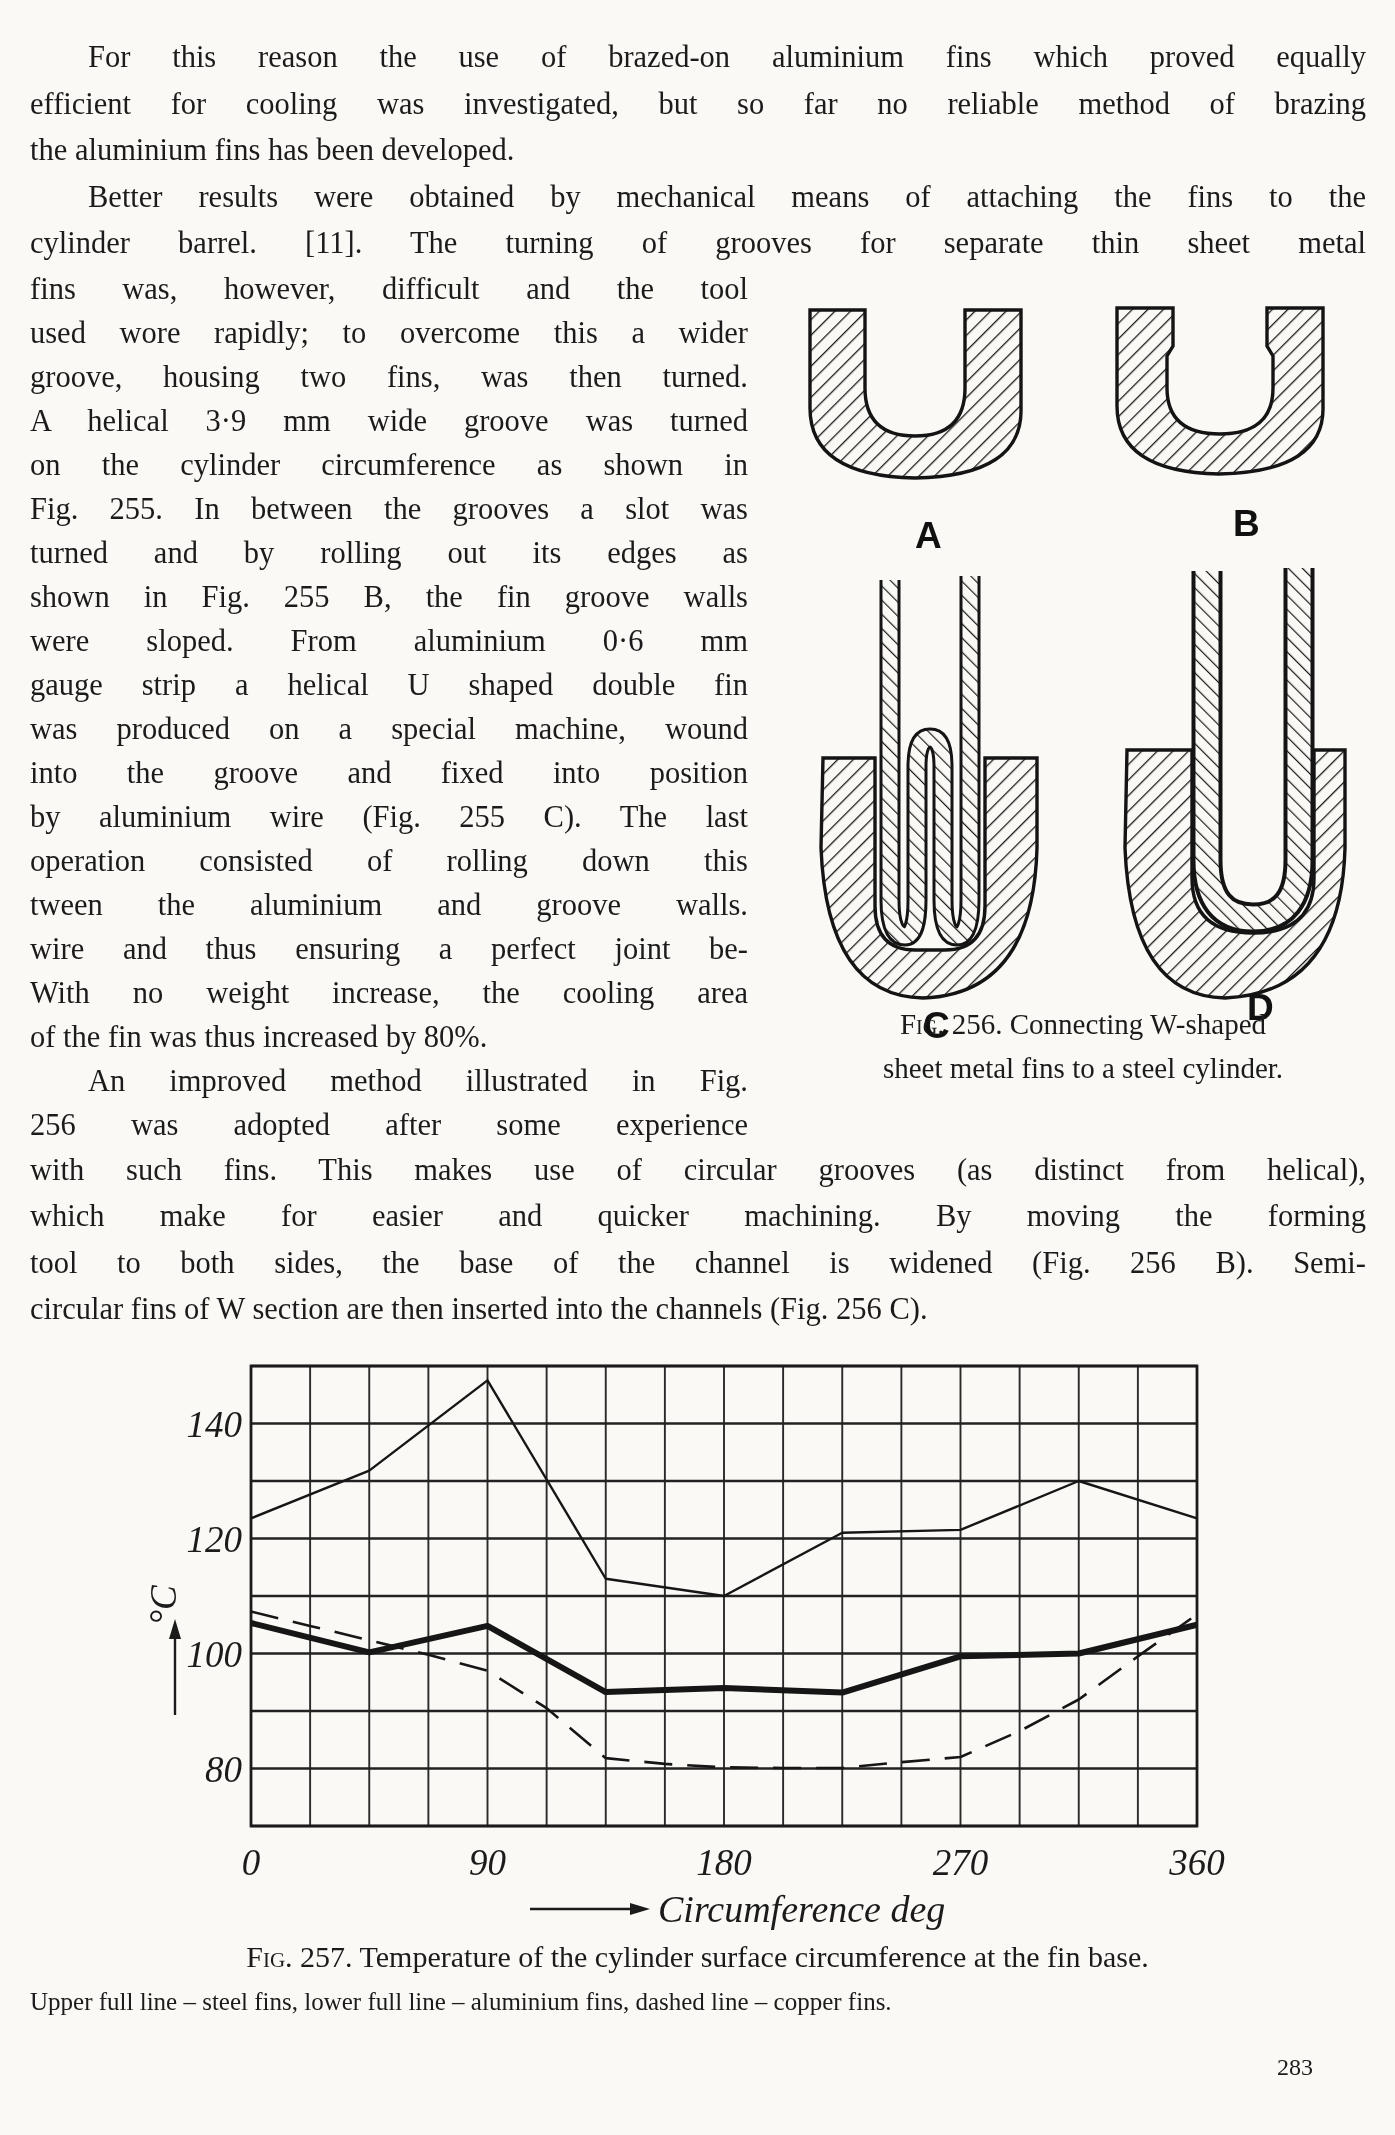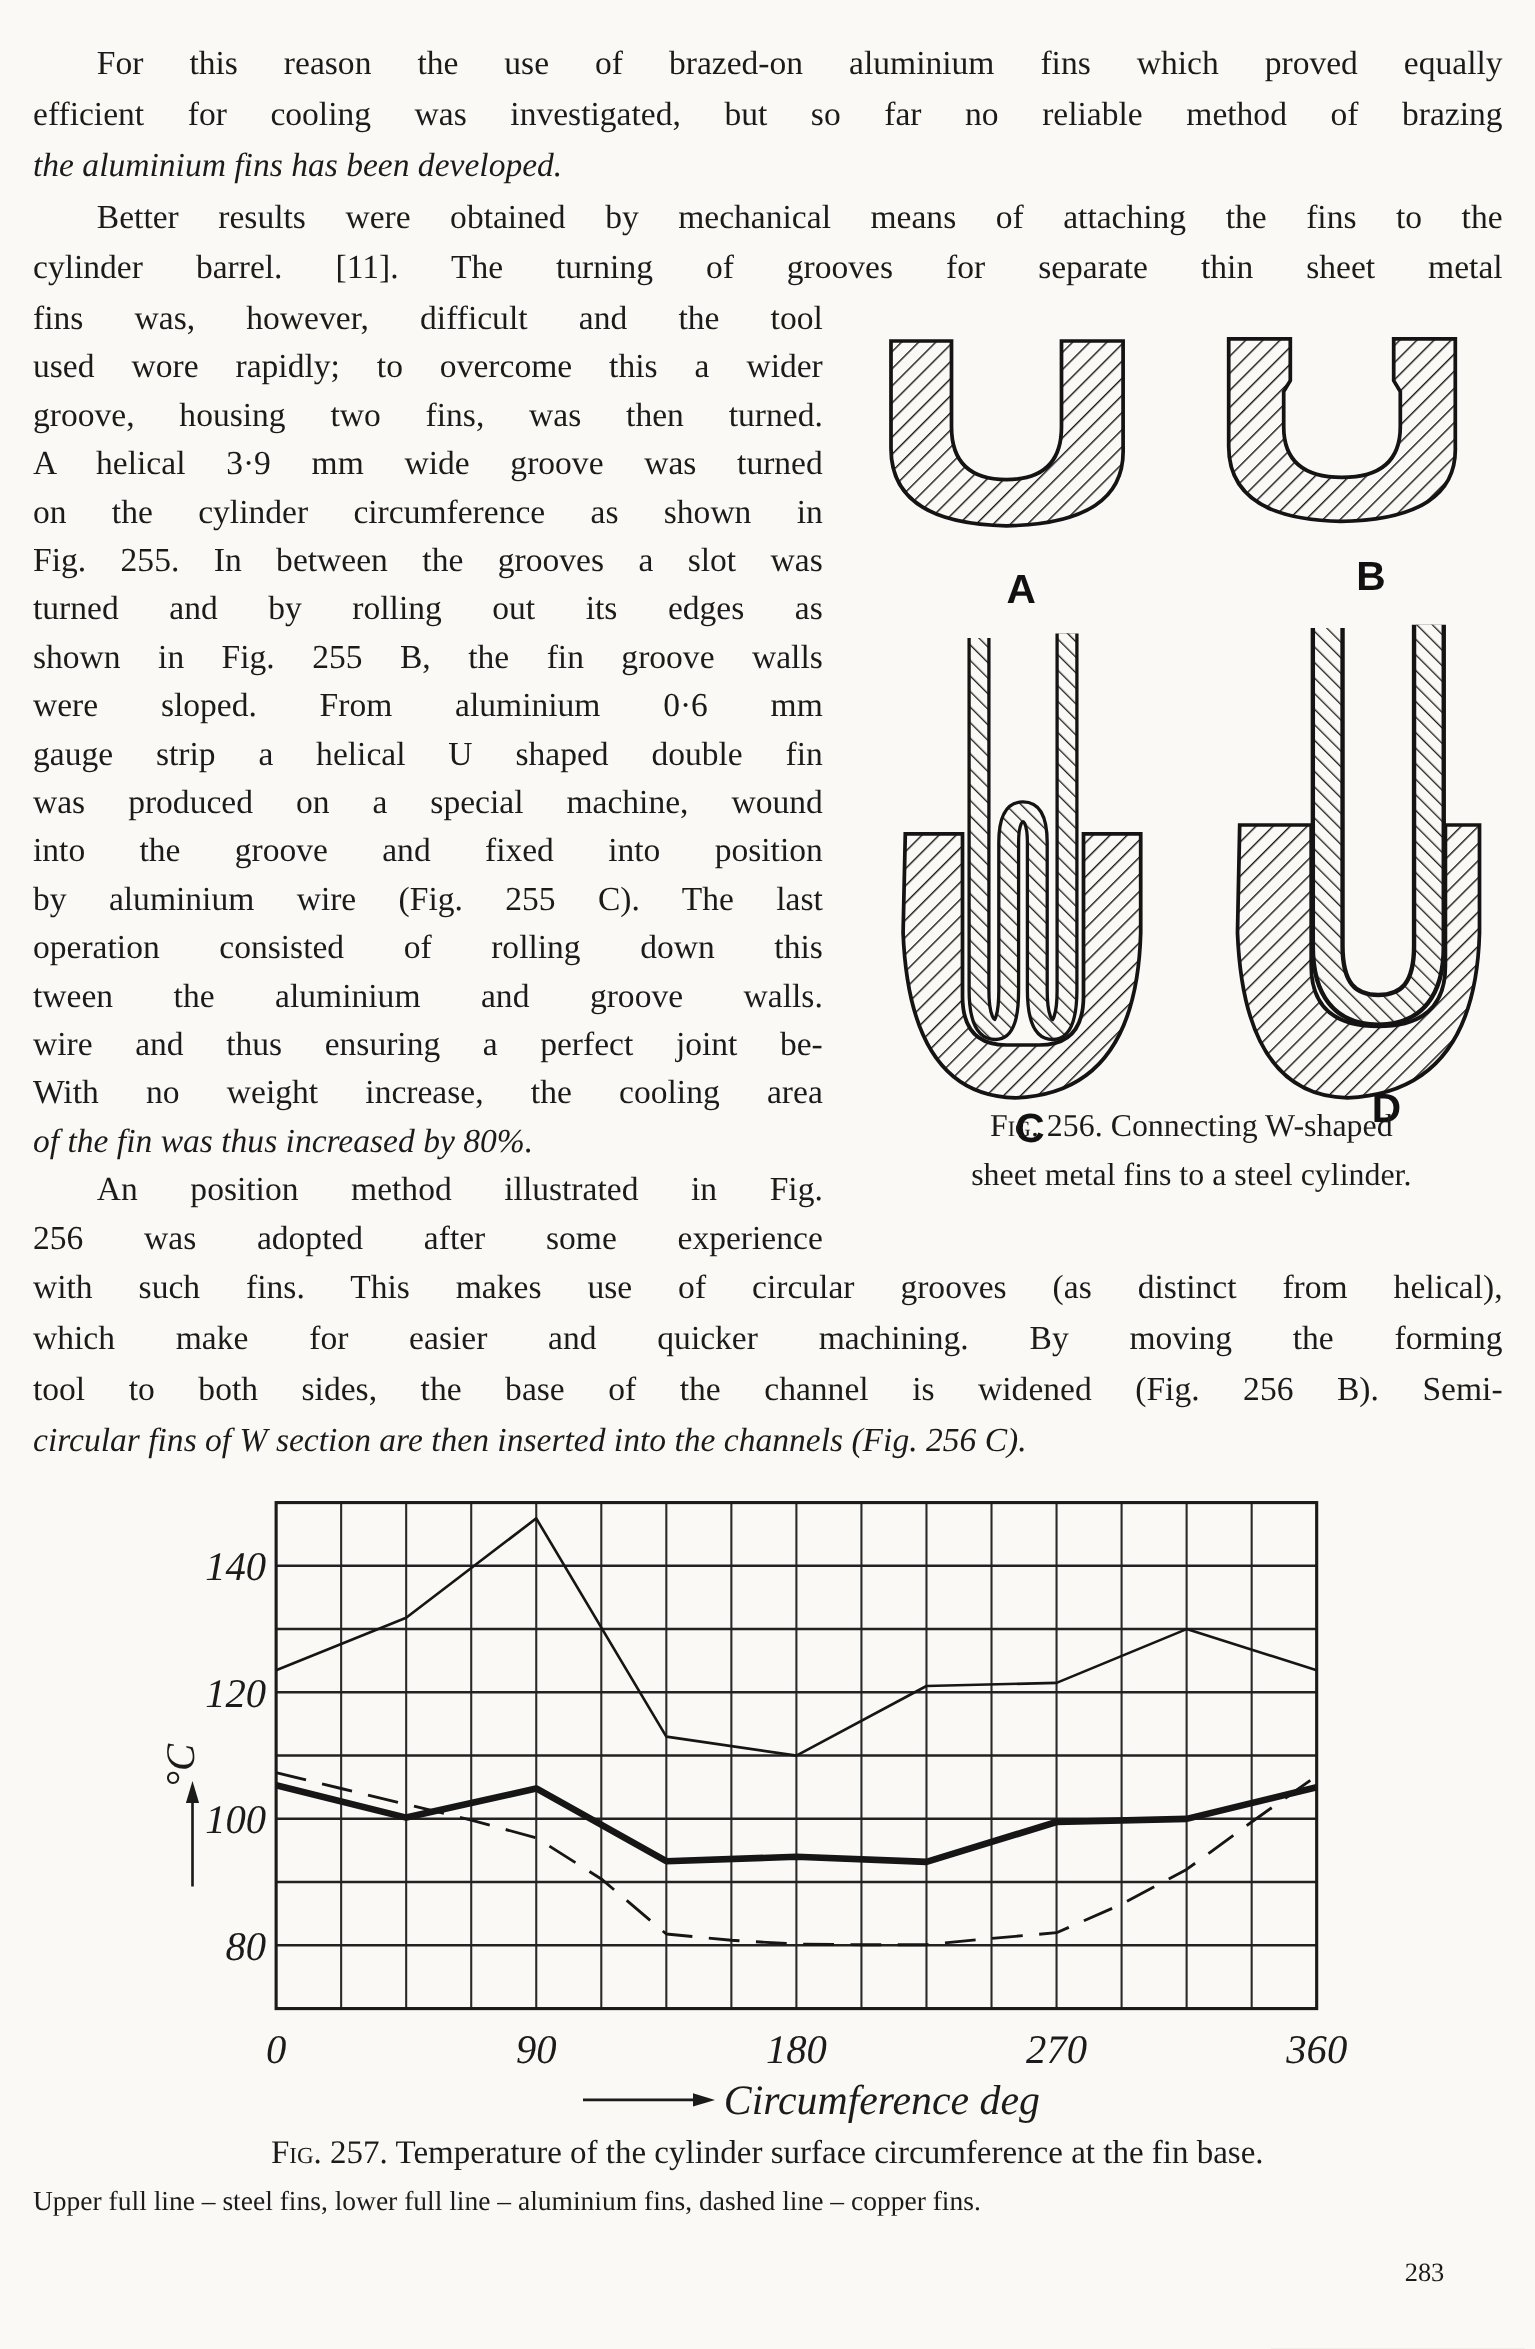--- a/index.html
+++ b/index.html
@@ -9,21 +9,21 @@
     background:#faf9f5;
     color:#1b1b1b;
     font-family:"Liberation Serif", serif;
     overflow:hidden;
   }
   .textflow{position:absolute;left:30px;top:34px;width:1336px;font-size:30.5px;}
   .block{margin:0;}
   .fullblock{width:1336px;line-height:46.5px;}
   .colblock{width:718px;line-height:44px;}
   .tline{text-align:justify;text-align-last:justify;white-space:normal;}
-  .tline.rag{text-align-last:left;font-style:italic;}
+  .tline.rag{text-align-last:left;}
   .tline.indent{padding-left:58px;}
   .fig256-caption{
     position:absolute;left:797px;top:1002px;width:572px;
     font-size:29px;line-height:44px;text-align:center;
   }
   .smallcaps{font-variant:small-caps;}
   .fig257-caption{
     position:absolute;left:30px;top:1940px;width:1335px;
     font-size:30px;text-align:center;
   }
@@ -79,21 +79,21 @@
         <div class="tline">was produced on a special machine, wound</div>
         <div class="tline">into the groove and fixed into position</div>
         <div class="tline">by aluminium wire (Fig. 255 C). The last</div>
         <div class="tline">operation consisted of rolling down this</div>
         <div class="tline">tween the aluminium and groove walls.</div>
         <div class="tline">wire and thus ensuring a perfect joint be-</div>
         <div class="tline">With no weight increase, the cooling area</div>
         <div class="tline rag">of the fin was thus increased by 80%.</div>
       </div>
     <div class="block colblock">
-        <div class="tline indent">An position method illustrated in Fig.</div>
+        <div class="tline indent">An improved method illustrated in Fig.</div>
         <div class="tline">256 was adopted after some experience</div>
       </div>
     <div class="block fullblock">
         <div class="tline">with such fins. This makes use of circular grooves (as distinct from helical),</div>
         <div class="tline">which make for easier and quicker machining. By moving the forming</div>
         <div class="tline">tool to both sides, the base of the channel is widened (Fig. 256 B). Semi-</div>
         <div class="tline rag">circular fins of W section are then inserted into the channels (Fig. 256 C).</div>
       </div>
   </div>
 

